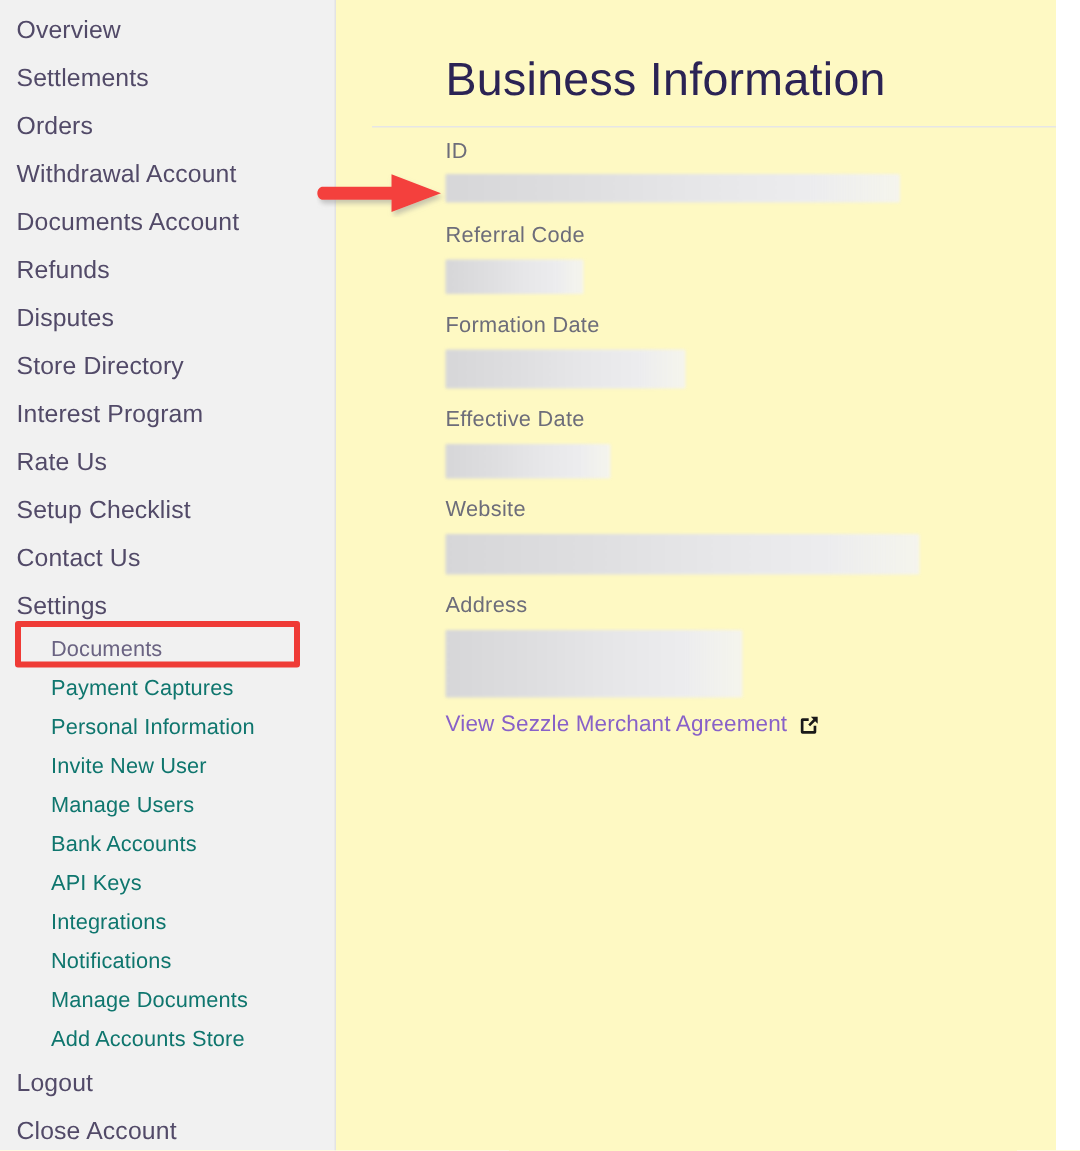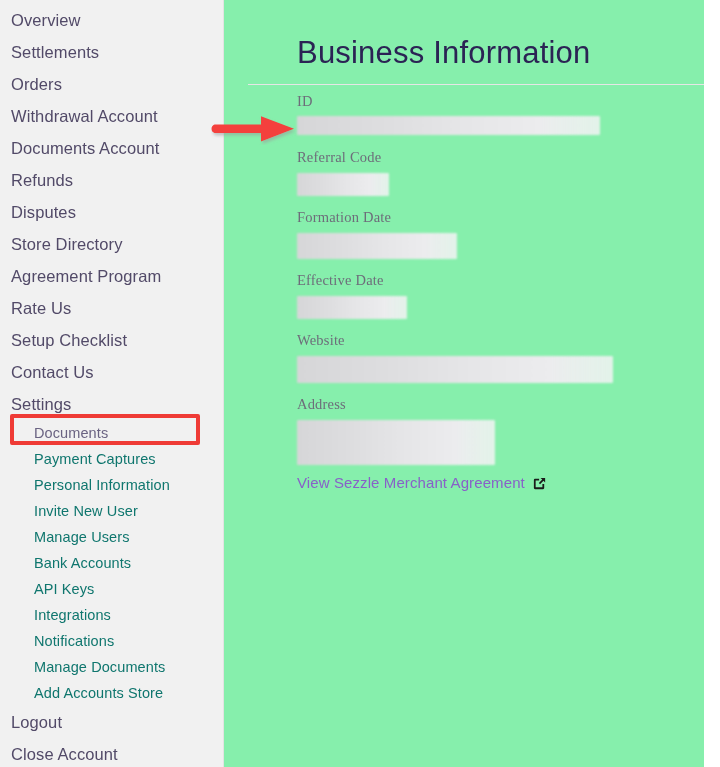--- a/index.html
+++ b/index.html
@@ -70,21 +70,21 @@
     box-sizing: border-box;
     border-radius: 2px;
     pointer-events: none;
     z-index: 40;
   }
 
   
   #main {
     flex: 1 1 auto;
     position: relative;
-    background: #86efac;
+    background: #fef9c3;
     padding-left: 73px;
     box-sizing: border-box;
   }
   #page-title {
     font-size: 31px;
     color: #2b2354;
     font-weight: normal;
     margin: 0;
     padding-top: 36px;
     letter-spacing: 0.2px;
@@ -93,21 +93,20 @@
   #title-rule {
     position: absolute;
     left: 24px;
     right: 0;
     top: 84px;
     height: 1px;
     background: #e6e6e6;
   }
   .field {
     margin-top: 0;
-    font-family: Liberation Serif, serif;
   }
   .field-label {
     font-size: 14.5px;
     color: #6d6d7a;
     letter-spacing: 0.2px;
     line-height: 18px;
   }
   .field-value {
     
     background: linear-gradient(90deg,
@@ -185,21 +184,21 @@
     <div class="nav-item">
       <span>Refunds</span>
     </div>
     <div class="nav-item">
       <span>Disputes</span>
     </div>
     <div class="nav-item">
       <span>Store Directory</span>
     </div>
     <div class="nav-item">
-      <span>Agreement Program</span>
+      <span>Interest Program</span>
     </div>
     <div class="nav-item">
       <span>Rate Us</span>
     </div>
     <div class="nav-item">
       <span>Setup Checklist</span>
     </div>
     <div class="nav-item">
       <span>Contact Us</span>
     </div>

